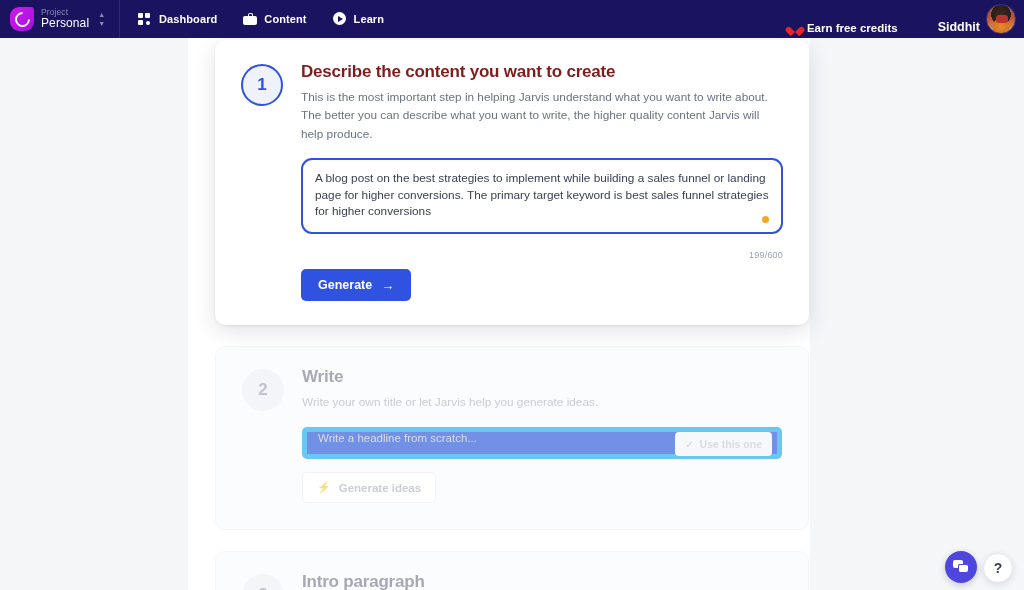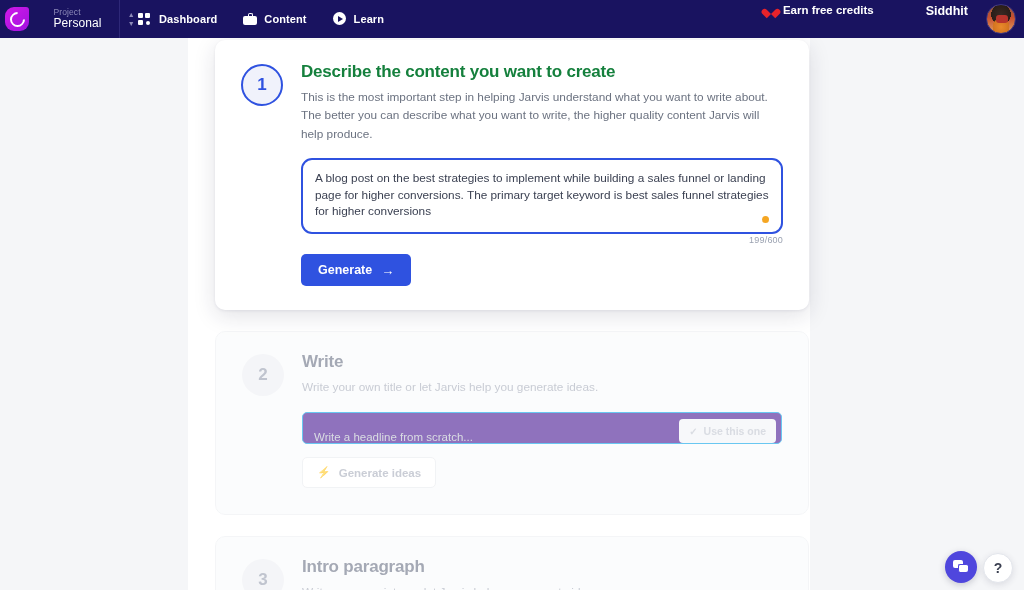--- a/index.html
+++ b/index.html
@@ -26,25 +26,24 @@
     align-items: center;
     position: relative;
     z-index: 40;
   }
 
   .brand-zone {
     width: 120px;
     height: 38px;
     display: flex;
     align-items: center;
-    padding-left: 21px;
-    gap: 24px;
+    padding-left: 10px;
+    gap: 7px;
     border-right: 1px solid #2e2878;
     flex: 0 0 auto;
-    justify-content: center;
   }
 
   .logo-mark {
     width: 24px; height: 24px;
     border-radius: 9px 3px 9px 9px;
     background: linear-gradient(135deg, #d119e8 0%, #a112e0 100%);
     display: flex; align-items: center; justify-content: center;
     flex: 0 0 auto;
     transform: rotate(0deg);
     position: relative;
@@ -112,21 +111,21 @@
     border-radius:50%; background:#ffffff;
   }
   .ico-play i:nth-child(2){
     position:absolute; left:5px; top:3.5px;
     width:0;height:0;border-left:5px solid #191360;
     border-top:3px solid transparent;border-bottom:3px solid transparent;
   }
 
   .nav-right {
     margin-left: auto;
-    display: flex; align-items: flex-start; gap: 16px;
+    display: flex; align-items: flex-end; gap: 4px;
     padding-right: 8px;
   }
 
   .earn {
     display: flex; align-items: center; gap: 6px;
     color: #ffffff; font-size: 11.5px; font-weight: bold;
     cursor: pointer; margin-right: 36px;
   }
   .heart {
     width: 12px; height: 12px; position: relative; display: inline-block;
@@ -216,21 +215,21 @@
   }
   .step-badge.off {
     background: #eef0f4;
     color: #9aa1b2;
   }
 
   .card-body { flex: 1 1 auto; min-width: 0; }
 
   .card-title {
     font-size: 17px; font-weight: bold; letter-spacing: -.2px;
-    color: #15803d; margin-bottom: 6px;
+    color: #7f1d1d; margin-bottom: 6px;
   }
   .card.muted .card-title { color: #6e7588; font-weight: bold; }
 
   .card-desc {
     font-size: 11.8px; line-height: 1.55; color: #6b7280;
   }
   .card.muted .card-desc { color: #a7adbb; }
 
   
   .ta-wrap {
@@ -246,42 +245,42 @@
     font-size: 11.8px; line-height: 1.42; color: #3b4152;
     white-space: pre-wrap;
   }
   .ta-dot {
     position: absolute; right: 12px; bottom: 9px;
     width: 7px; height: 7px; border-radius: 50%;
     background: #f5a623;
   }
   .ta-count {
     text-align: right; font-size: 9px; color: #9ba2b1;
-    margin-top: 1px; letter-spacing: .2px;
+    margin-top: 16px; letter-spacing: .2px;
   }
 
   .btn-primary {
     margin-top: 9px;
     display: inline-flex; align-items: center; gap: 9px;
     background: #2f52e0; color: #ffffff;
     font-size: 12.5px; font-weight: bold;
     border: none; border-radius: 5px;
     padding: 9px 17px; cursor: pointer;
   }
   .arrow-r { font-size: 13px; line-height: 1; }
 
   
   .field-row {
     margin-top: 16px;
     height: 32px;
-    border: 1px solid #0ea5e9;
+    border: 5px solid #0ea5e9;
     border-radius: 5px;
-    display: flex; align-items: flex-end;
+    display: flex; align-items: flex-start;
     padding: 0 5px 0 11px;
-    background: #4c1d95;
+    background: #1d4ed8;
   }
   .field-ph { font-size: 11.5px; color: #c3c8d2; flex: 1 1 auto; }
   .use-btn {
     display: inline-flex; align-items: center; gap: 6px;
     background: #f3f4f7; color: #c3c8d2;
     font-size: 10.5px; font-weight: bold;
     border: none; border-radius: 4px;
     padding: 6px 10px; cursor: pointer;
   }
   .check { font-size: 10px; }

